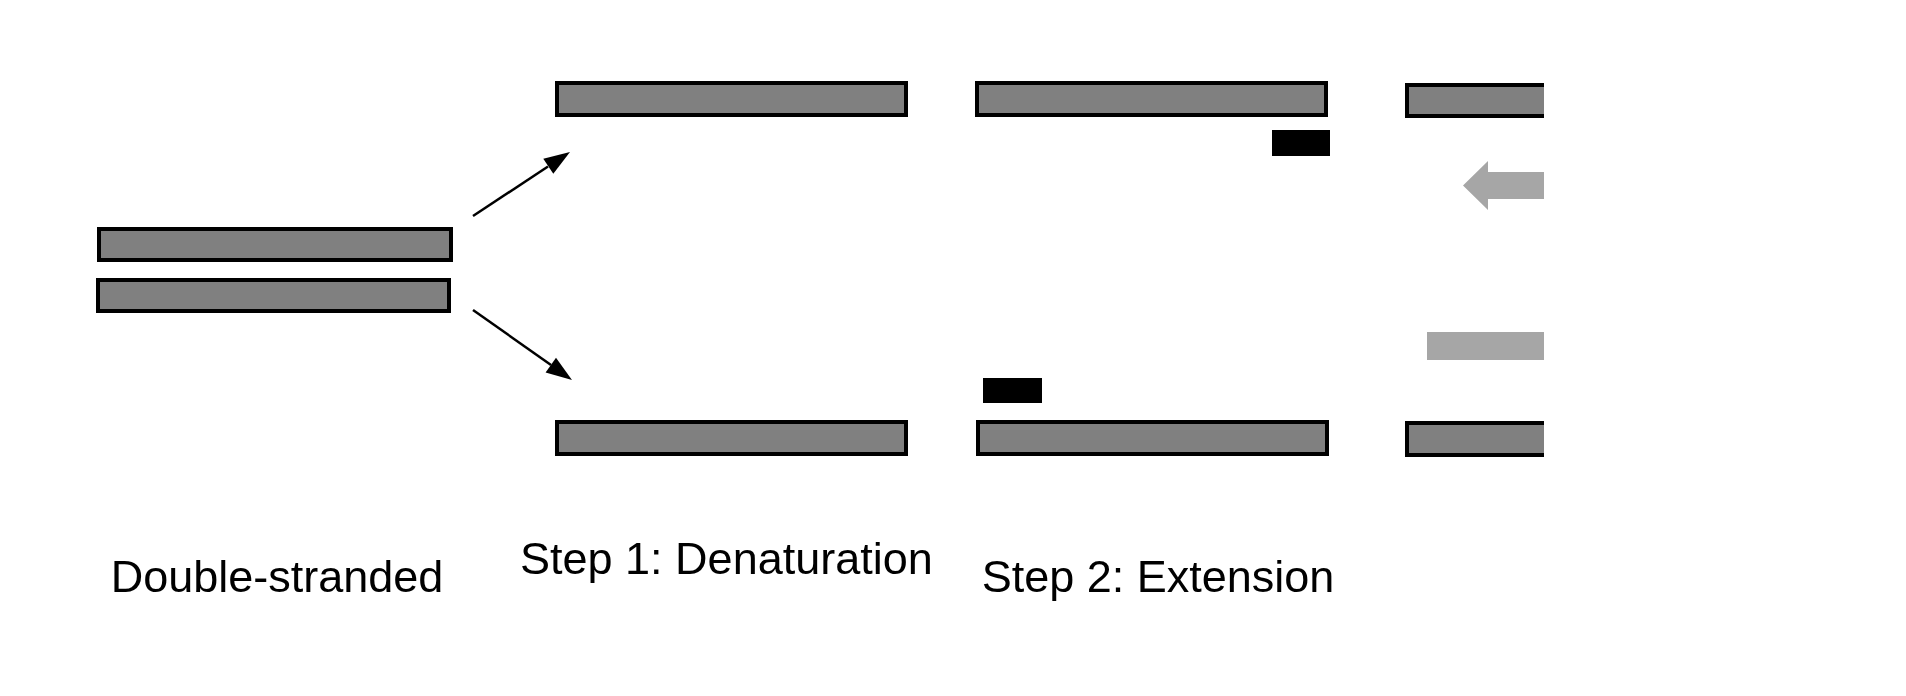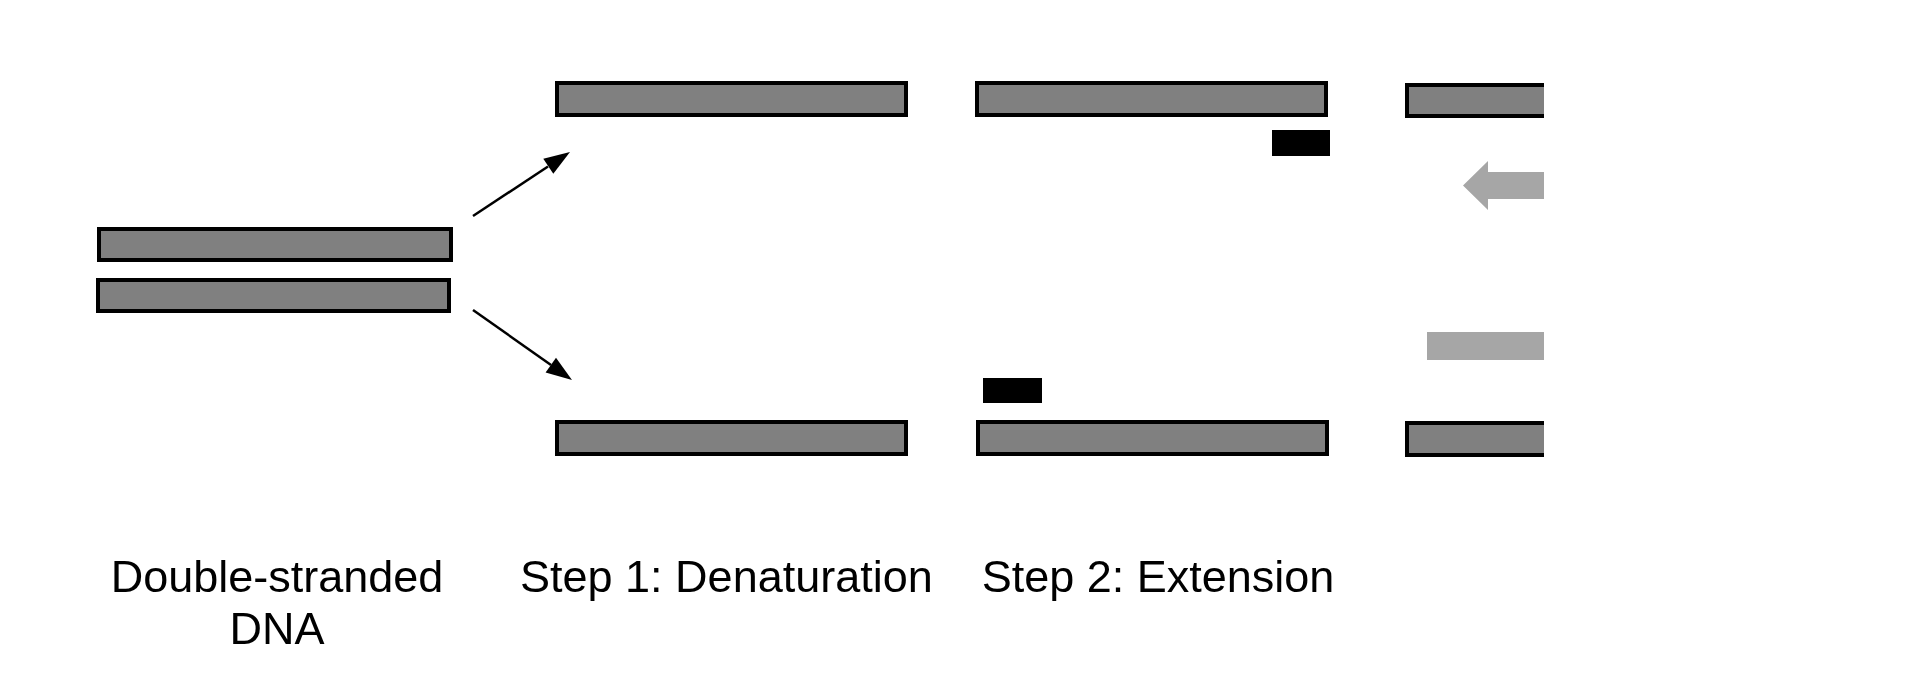--- a/index.html
+++ b/index.html
@@ -46,21 +46,21 @@
   #strand-s2-top    { left: 975px; top: 81px;  width: 353px; height: 36px; }
   #strand-s2-bottom { left: 976px; top: 420px; width: 353px; height: 36px; }
   #primer-top       { left: 1272px; top: 130px; width: 58px; height: 26px; }
   #primer-bottom    { left: 983px;  top: 378px; width: 59px; height: 25px; }
   
   #strand-s3-top    { left: 1405px; top: 83px;  width: 354px; height: 35px; }
   #strand-s3-bottom { left: 1405px; top: 421px; width: 354px; height: 36px; }
 
   
   #label-dsdna { left: 77px;   top: 551px; width: 400px; }
-  #label-step1 { left: 520px;  top: 551px; width: 400px; text-align: right; }
+  #label-step1 { left: 520px;  top: 533px; width: 400px; text-align: right; }
   #label-step2 { left: 958px;  top: 551px; width: 400px; }
   #label-step3 { left: 1392px; top: 551px; width: 400px; }
 </style>
 </head>
 <body>
 
 <div class="canvas">
 
   <div class="strand" id="strand-ds-top"></div>
   <div class="strand" id="strand-ds-bottom"></div>
@@ -86,18 +86,17 @@
       <line x1="473" y1="310" x2="551" y2="365" style="stroke:var(--split-arrow-stroke,#000000); stroke-width:2.5;"></line>
       <polygon points="572,380 545.6,372.4 556,357.7" style="fill:var(--split-arrow-stroke,#000000);"></polygon>
     </g>
 
     <polygon points="1463,185.5 1488,161 1488,172 1738,172 1738,199 1488,199 1488,210" style="fill:var(--extension-arrow-fill,#a6a6a6);"></polygon>
     <polygon points="1427,332 1726,332 1726,322 1753,346 1726,372 1726,360 1427,360" style="fill:var(--extension-arrow-fill,#a6a6a6);"></polygon>
   </svg>
 
   <div class="label" id="label-dsdna">
     <div>Double-stranded</div>
-    <div>DNA</div>
   </div>
   <div class="label" id="label-step1">Step 1: Denaturation</div>
   <div class="label" id="label-step2">Step 2: Extension</div>
 
 </div>
 
 </body></html>

